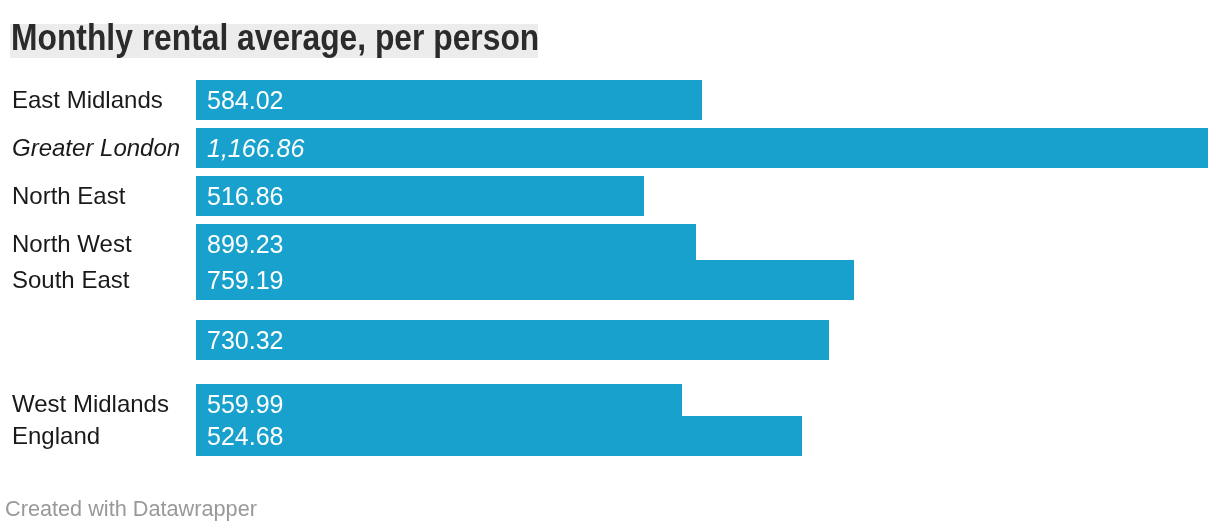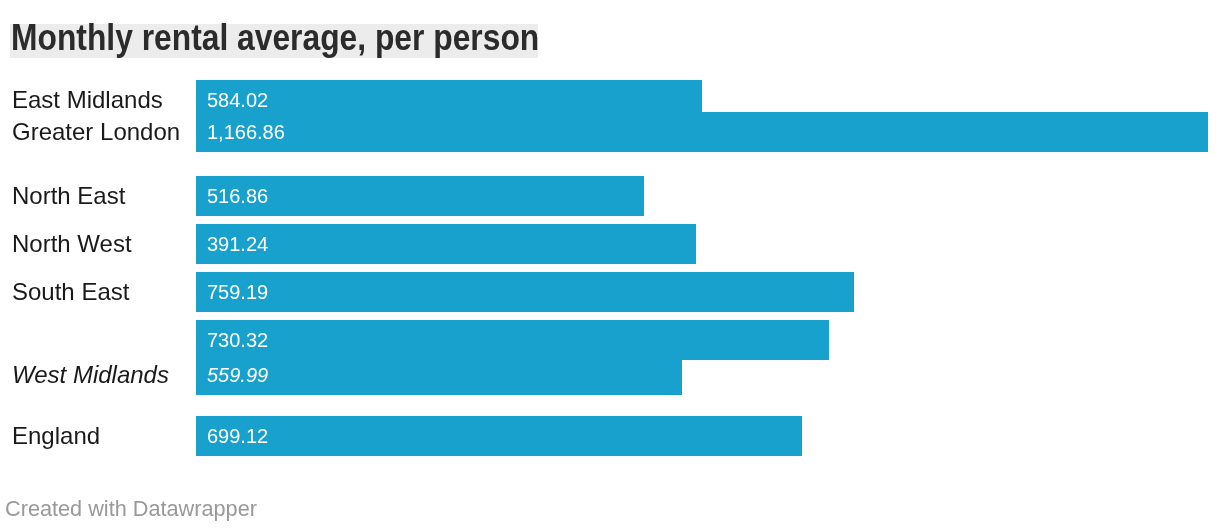--- a/index.html
+++ b/index.html
@@ -14,72 +14,72 @@
   #title{position:absolute;left:11px;top:20px;font-size:36px;line-height:36px;
          font-weight:bold;color:#2b2b2b;white-space:nowrap;
          transform:scaleX(0.8831) translateZ(0);transform-origin:left top;}
 
   
   #rows{position:absolute;left:0;top:0;width:1220px;height:460px;}
   .bar-row{position:absolute;left:0;width:1220px;height:40px;}
   .bar{position:absolute;left:196px;top:0;height:40px;background:#18a1cd;}
   .rowlabel{position:absolute;left:12px;top:7.6px;font-size:24px;line-height:24px;
             color:#1a1a1a;white-space:nowrap;will-change:transform;}
-  .barval{position:absolute;left:207.1px;top:7.6px;font-size:20px;line-height:24px;
+  .barval{position:absolute;left:207.1px;top:7.6px;font-size:25px;line-height:24px;
           color:#ffffff;white-space:nowrap;will-change:transform;text-align:right;}
 
   
   #credit{position:absolute;left:5px;top:497.7px;font-size:21.7px;line-height:21.7px;
           color:#999999;white-space:nowrap;will-change:transform;}
 </style>
 </head>
 <body>
 
 <div id="chart">
 
   <div id="title-hl"></div>
   <div id="title">Monthly rental average, per person</div>
 
   <div id="rows">
       <div class="bar-row" style="top: 80px;">
         <div class="rowlabel">East Midlands</div>
         <div class="bar" style="width: 506px; height: 40px; background: rgb(24, 161, 205);"></div>
         <div class="barval">584.02</div>
       </div>
-      <div class="bar-row" style="top: 112px;">
+      <div class="bar-row" style="top: 128px; font-style: italic;">
         <div class="rowlabel">Greater London</div>
         <div class="bar" style="width: 1012px; height: 40px; background: rgb(24, 161, 205);"></div>
         <div class="barval">1,166.86</div>
       </div>
       <div class="bar-row" style="top: 176px;">
         <div class="rowlabel">North East</div>
         <div class="bar" style="width: 448px; height: 40px; background: rgb(24, 161, 205);"></div>
         <div class="barval">516.86</div>
       </div>
       <div class="bar-row" style="top: 224px; padding-left: 40px;">
         <div class="rowlabel">North West</div>
         <div class="bar" style="width: 500px; height: 40px; background: rgb(24, 161, 205);"></div>
-        <div class="barval">391.24</div>
+        <div class="barval">899.23</div>
       </div>
-      <div class="bar-row" style="top: 272px;">
+      <div class="bar-row" style="top: 260px;">
         <div class="rowlabel">South East</div>
         <div class="bar" style="width: 658px; height: 40px; background: rgb(24, 161, 205);"></div>
         <div class="barval">759.19</div>
       </div>
       <div class="bar-row" style="top: 320px;">
         <div class="bar" style="width: 633px; height: 40px; background: rgb(24, 161, 205);"></div>
         <div class="barval">730.32</div>
       </div>
-      <div class="bar-row" style="top: 355px; font-style: italic;">
+      <div class="bar-row" style="top: 384px;">
         <div class="rowlabel">West Midlands</div>
         <div class="bar" style="width: 486px; height: 40px; background: rgb(24, 161, 205);"></div>
         <div class="barval">559.99</div>
       </div>
       <div class="bar-row" style="top: 416px;">
         <div class="rowlabel">England</div>
         <div class="bar" style="width: 606px; height: 40px; background: rgb(24, 161, 205);"></div>
-        <div class="barval">699.12</div>
+        <div class="barval">524.68</div>
       </div>
     </div>
 
   <div id="credit">Created with Datawrapper</div>
 
 </div>
 
 </body></html>

